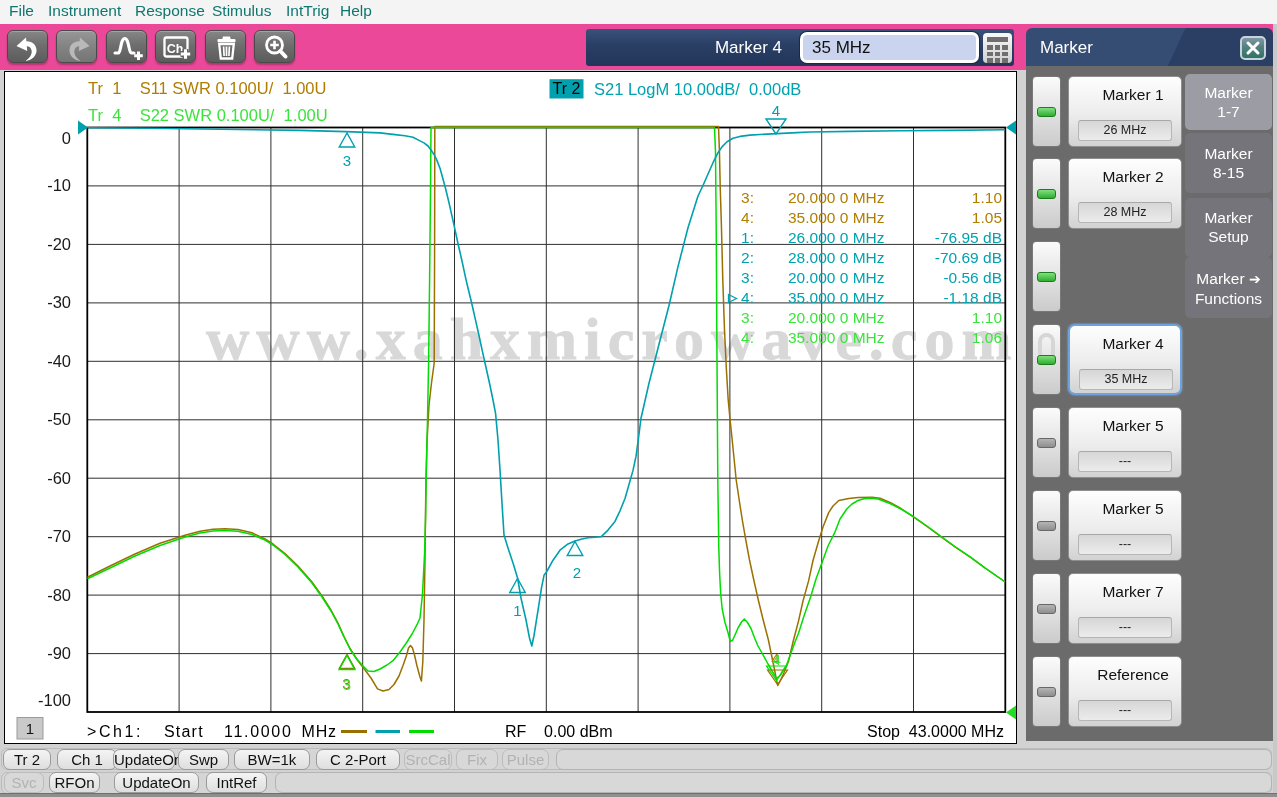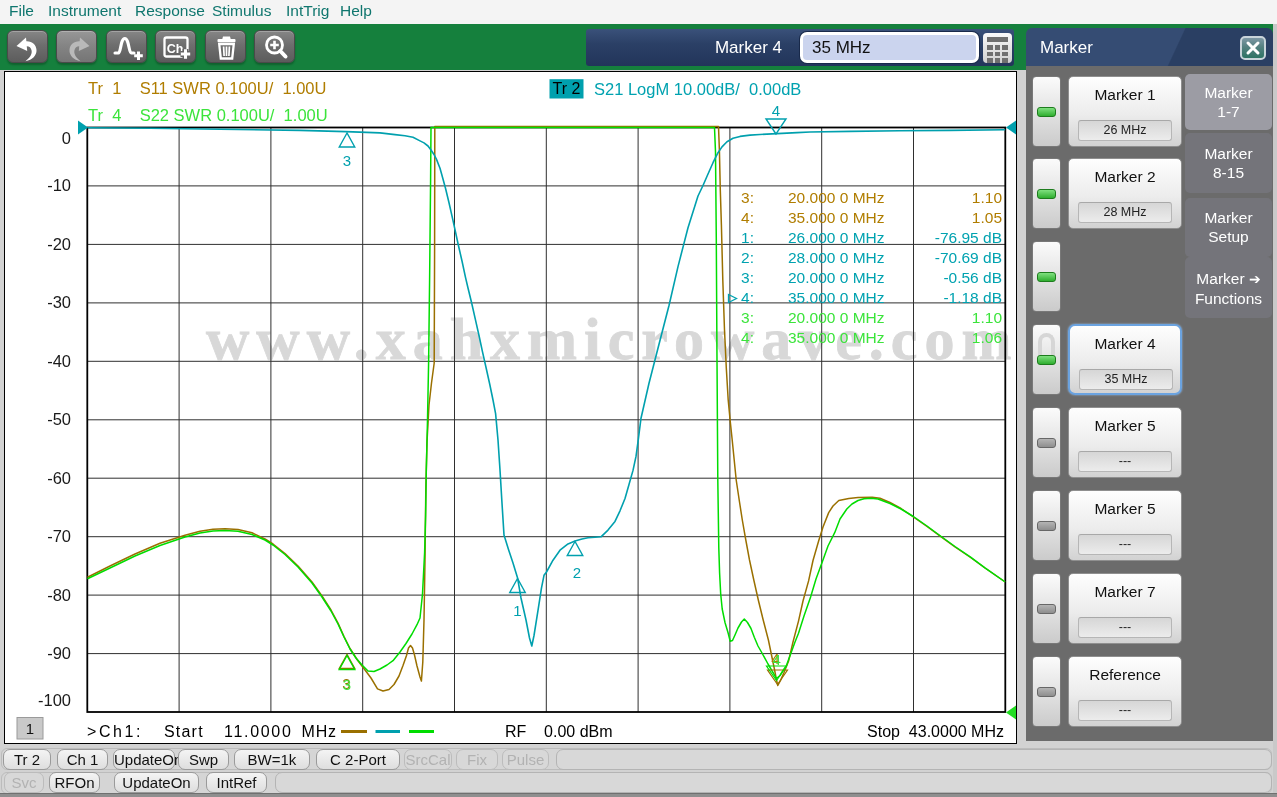--- a/index.html
+++ b/index.html
@@ -1,20 +1,20 @@
 <!DOCTYPE html>
 <html><head>
 <meta charset="utf-8">
 <style>
   * { margin:0; padding:0; box-sizing:border-box; }
   html,body { width:1277px; height:797px; overflow:hidden; background:#d2d2d2;
     font-family:"Liberation Sans", sans-serif; }
   #menubar { position:absolute; left:0; top:0; width:1277px; height:24px; background:#f4f4f4; }
   #menubar span { position:absolute; top:2px; font-size:15.5px; color:#0f766e; }
-  #toolbar { position:absolute; left:0; top:24px; width:1277px; height:46px; background:#15803d; }
+  #toolbar { position:absolute; left:0; top:24px; width:1277px; height:46px; background:#ec4899; }
   .tbtn { position:absolute; top:6px; width:41px; height:33px; border-radius:6px;
     background:linear-gradient(180deg,#868686 0%,#6e6e6e 45%,#5c5c5c 100%);
     border:1px solid #4a4a4a; box-shadow:0 2px 2px rgba(0,0,0,0.25), inset 0 1px 0 rgba(255,255,255,0.25); }
   .tbtn svg { position:absolute; left:0; top:0; }
   #navybar { position:absolute; left:586px; top:29px; width:428px; height:37px; border-radius:3px;
     background:linear-gradient(180deg,#3a517a 0%,#2b4066 40%,#22355a 100%); }
   #navybar .lbl { position:absolute; right:232px; top:9px; color:#fff; font-size:17px; }
   #mkinput { position:absolute; left:214px; top:3px; width:179px; height:31px; background:#fff; border-radius:7px;
      box-shadow:0 0 0 1px #18294a; }
   #mkinput .inner { position:absolute; left:3px; top:3px; right:3px; bottom:3px; background:#cbd4ee; border-radius:4px;
@@ -33,21 +33,21 @@
      border:2px solid #c9d4da; background:linear-gradient(180deg,#7e98a5 0%,#548080 45%,#2e7464 100%); }
   #rpanel-body { position:absolute; left:1026px; top:66px; width:247px; height:675px; background:#6b6b6b; }
   .ledbtn { position:absolute; left:6px; width:29px; height:71px; border-radius:4px; border:1px solid #787878;
      background:linear-gradient(180deg,#fbfbfb 0%,#e3e3e3 50%,#cbcbcb 100%); }
   .led { position:absolute; left:4px; top:30px; width:19px; height:10px; border-radius:3px; }
   .led.on { background:linear-gradient(180deg,#7fe07f,#2fae2f); border:1px solid #1d7c1d; }
   .led.off { background:linear-gradient(180deg,#b4b4b4,#8e8e8e); border:1px solid #676767; }
   .mbtn { position:absolute; left:42px; width:114px; height:71px; border-radius:5px; border:1px solid #8f8f8f;
      background:linear-gradient(180deg,#fefefe 0%,#ececec 55%,#d2d2d2 100%); }
   .mbtn.sel { border:2.5px solid #6ba3e0; border-radius:7px; box-shadow:0 0 2px #9cc4ef; }
-  .mbtn .tt { position:absolute; width:100%; top:9px; text-align:center; font-size:15.5px; color:#111; }
+  .mbtn .tt { position:absolute; width:100%; top:9px; text-align:center; font-size:15.5px; color:#111;margin-left:8px; }
   .mbtn .fld { position:absolute; left:9px; top:43px; width:94px; height:21px; border-radius:3px;
      border:1px solid #b6b6b6; border-top-color:#a8a8a8;
      background:linear-gradient(180deg,#d6d6d6,#ececec); text-align:center; font-size:12.5px; color:#222; line-height:19px; }
   .tab { position:absolute; left:159px; width:87px; border-radius:5px; color:#fff; font-size:15.5px;
      text-align:center; background:#74747a; }
   .tab.active { background:#9c9ca4; }
   
   .statrow { position:absolute; left:1px; width:1271px; height:22px; background:#d5d5d5;
      border:1px solid #bcbcbc; border-radius:6px; }
   .sbtn { position:absolute; top:0px; height:21px; border:1px solid #9a9a9a; border-radius:7px;
@@ -291,21 +291,21 @@
       <div class="fld">---</div>
     </div>
 <div class="tab active" style="top:7.5px;height:56.5px;padding-top:9px;line-height:19px;">Marker<br>1-7</div>
 <div class="tab" style="top:66.5px;height:60.5px;padding-top:11px;line-height:19px;">Marker<br>8-15</div>
 <div class="tab" style="top:131.5px;height:59px;padding-top:10px;line-height:19px;">Marker<br>Setup</div>
 <div class="tab" style="top:191px;height:61px;padding-top:12px;line-height:19px;">Marker <span style="font-size:14px">➔</span><br>Functions</div>
 </div>
 <div class="statrow" style="top:748px"></div>
 <div class="statrow" style="top:771.5px"></div>
 <div class="sbtn" style="left:3px;top:748.5px;width:48px">Tr 2</div>
-<div class="sbtn" style="left:57px;top:748.5px;width:51px">Ch 1</div>
+<div class="sbtn" style="left:57px;top:748.5px;width:60px">Ch 1</div>
 <div class="sbtn" style="left:113px;top:748.5px;width:62px">UpdateOn</div>
 <div class="sbtn" style="left:178px;top:748.5px;width:51px">Swp</div>
 <div class="sbtn" style="left:234px;top:748.5px;width:76px">BW=1k</div>
 <div class="sbtn" style="left:316px;top:748.5px;width:84px">C  2-Port</div>
 <div class="sbtn dis" style="left:404px;top:748.5px;width:48px">SrcCal</div>
 <div class="sbtn dis" style="left:456px;top:748.5px;width:42px">Fix</div>
 <div class="sbtn dis" style="left:502px;top:748.5px;width:47px">Pulse</div>
 <div class="sinset" style="left:556px;top:748.5px;width:716px"></div>
 <div class="sbtn dis" style="left:4px;top:772px;width:40px">Svc</div>
 <div class="sbtn" style="left:49px;top:772px;width:51px">RFOn</div>

